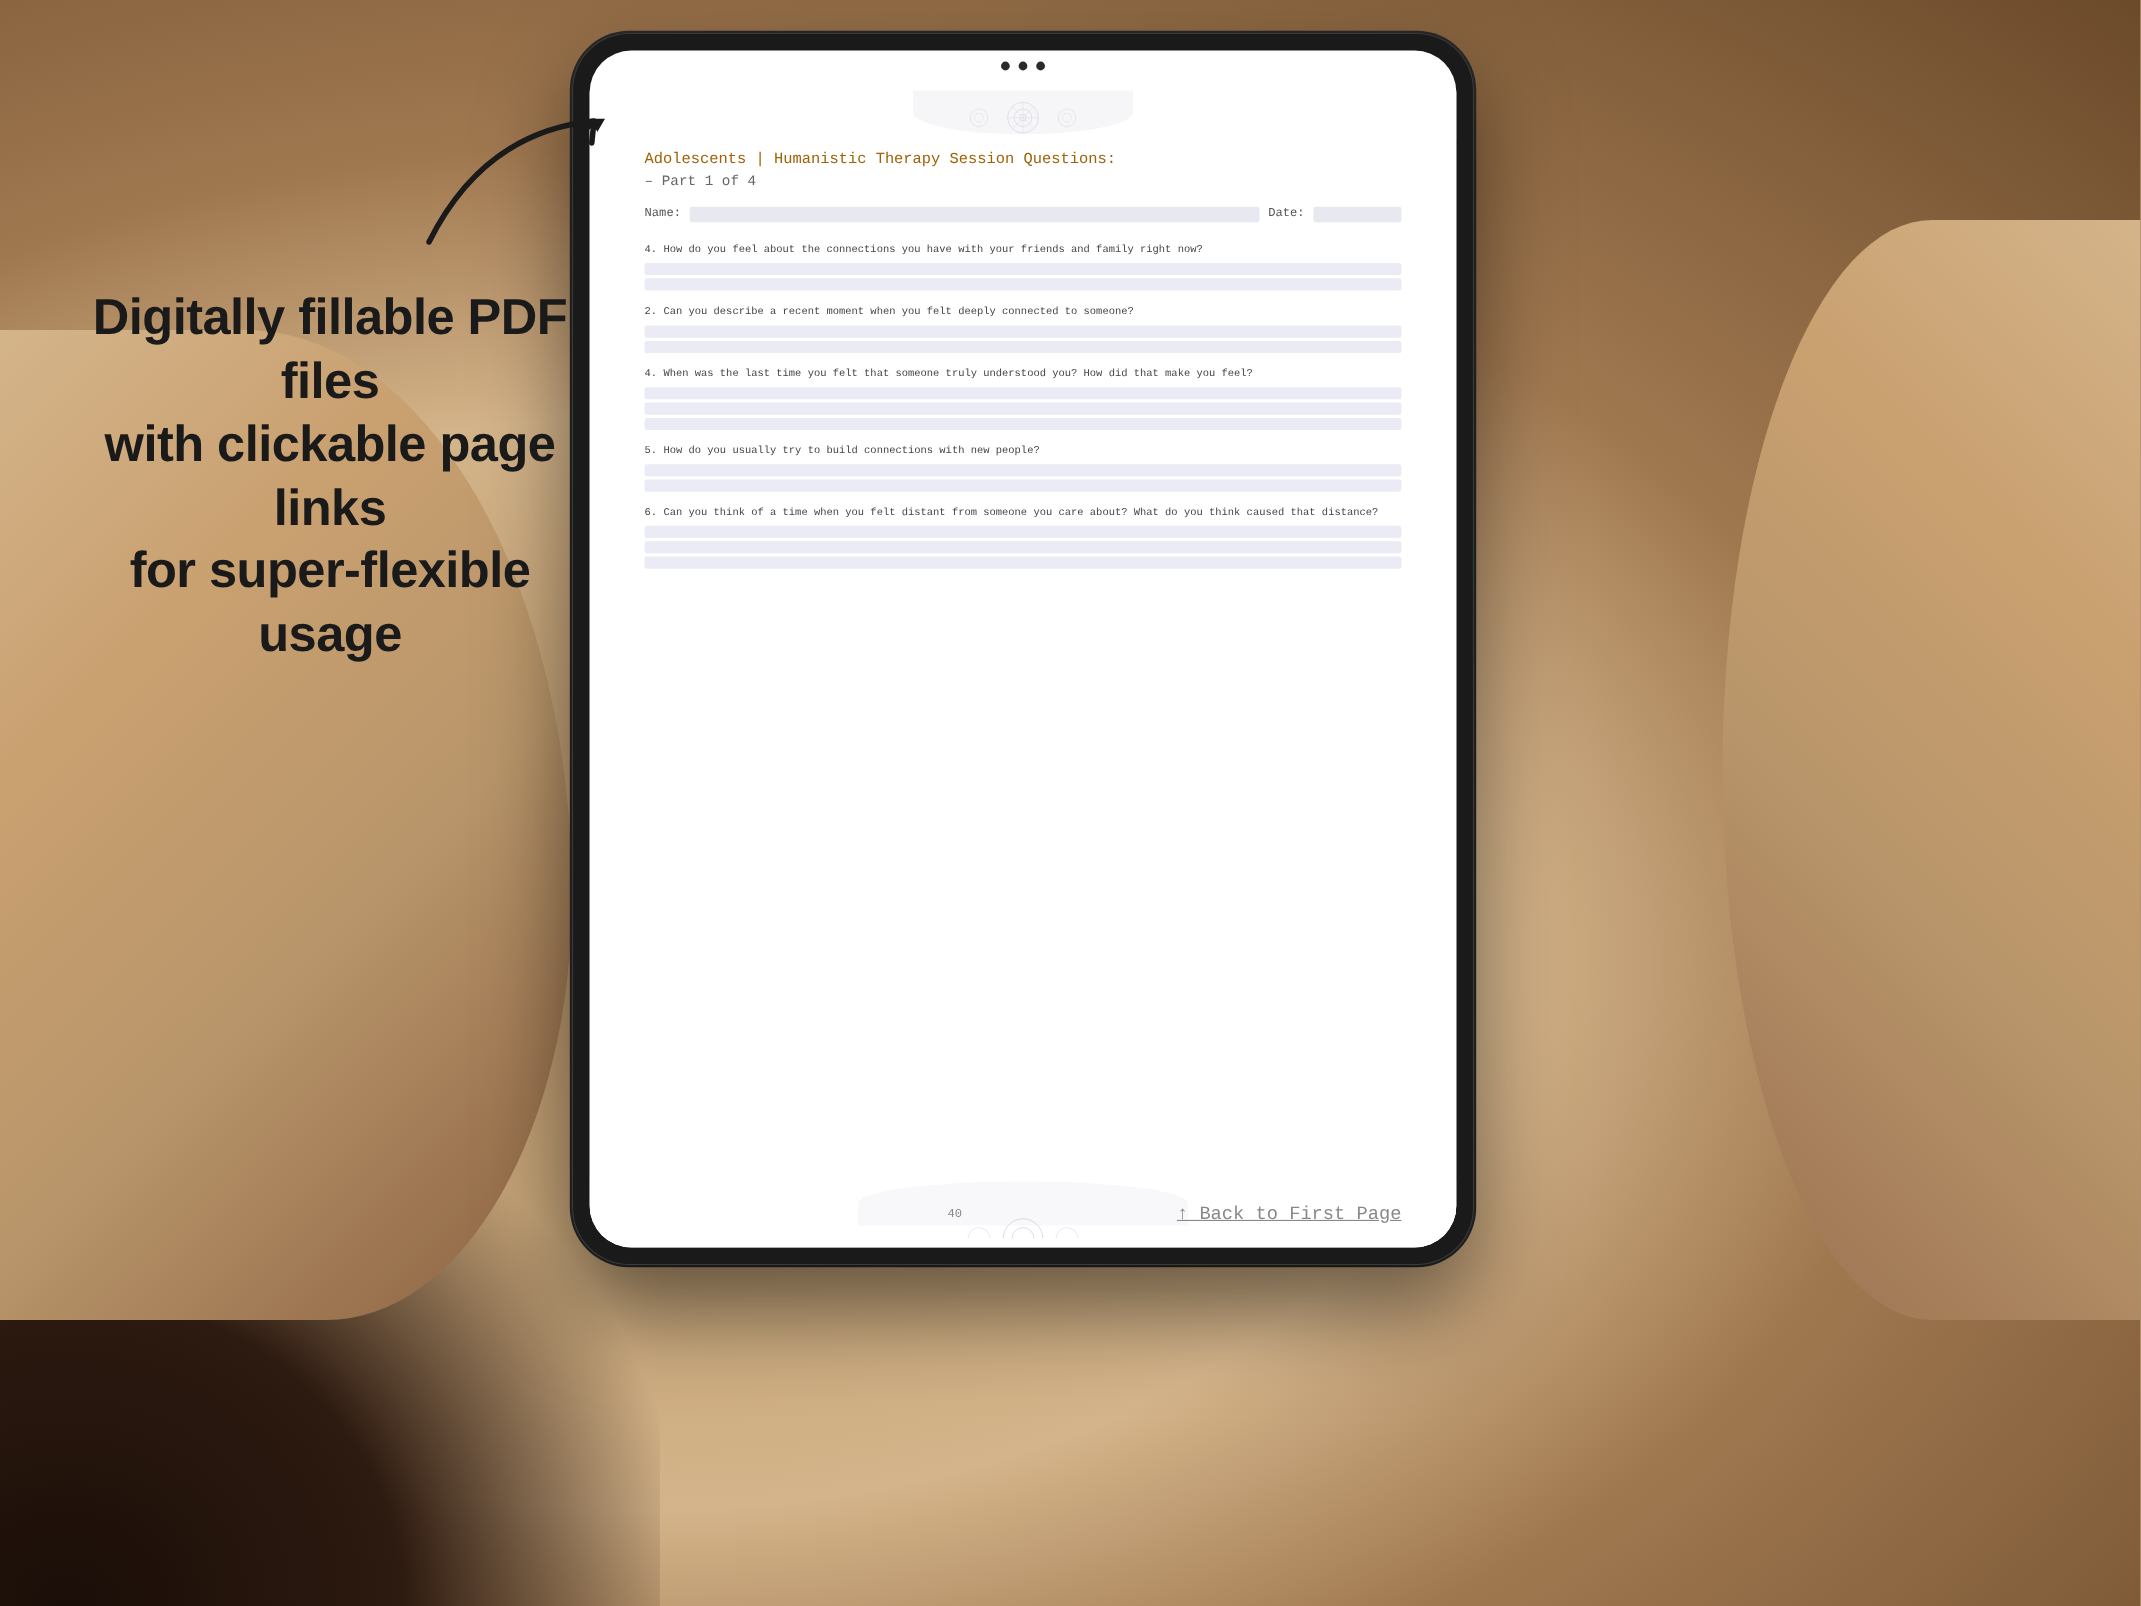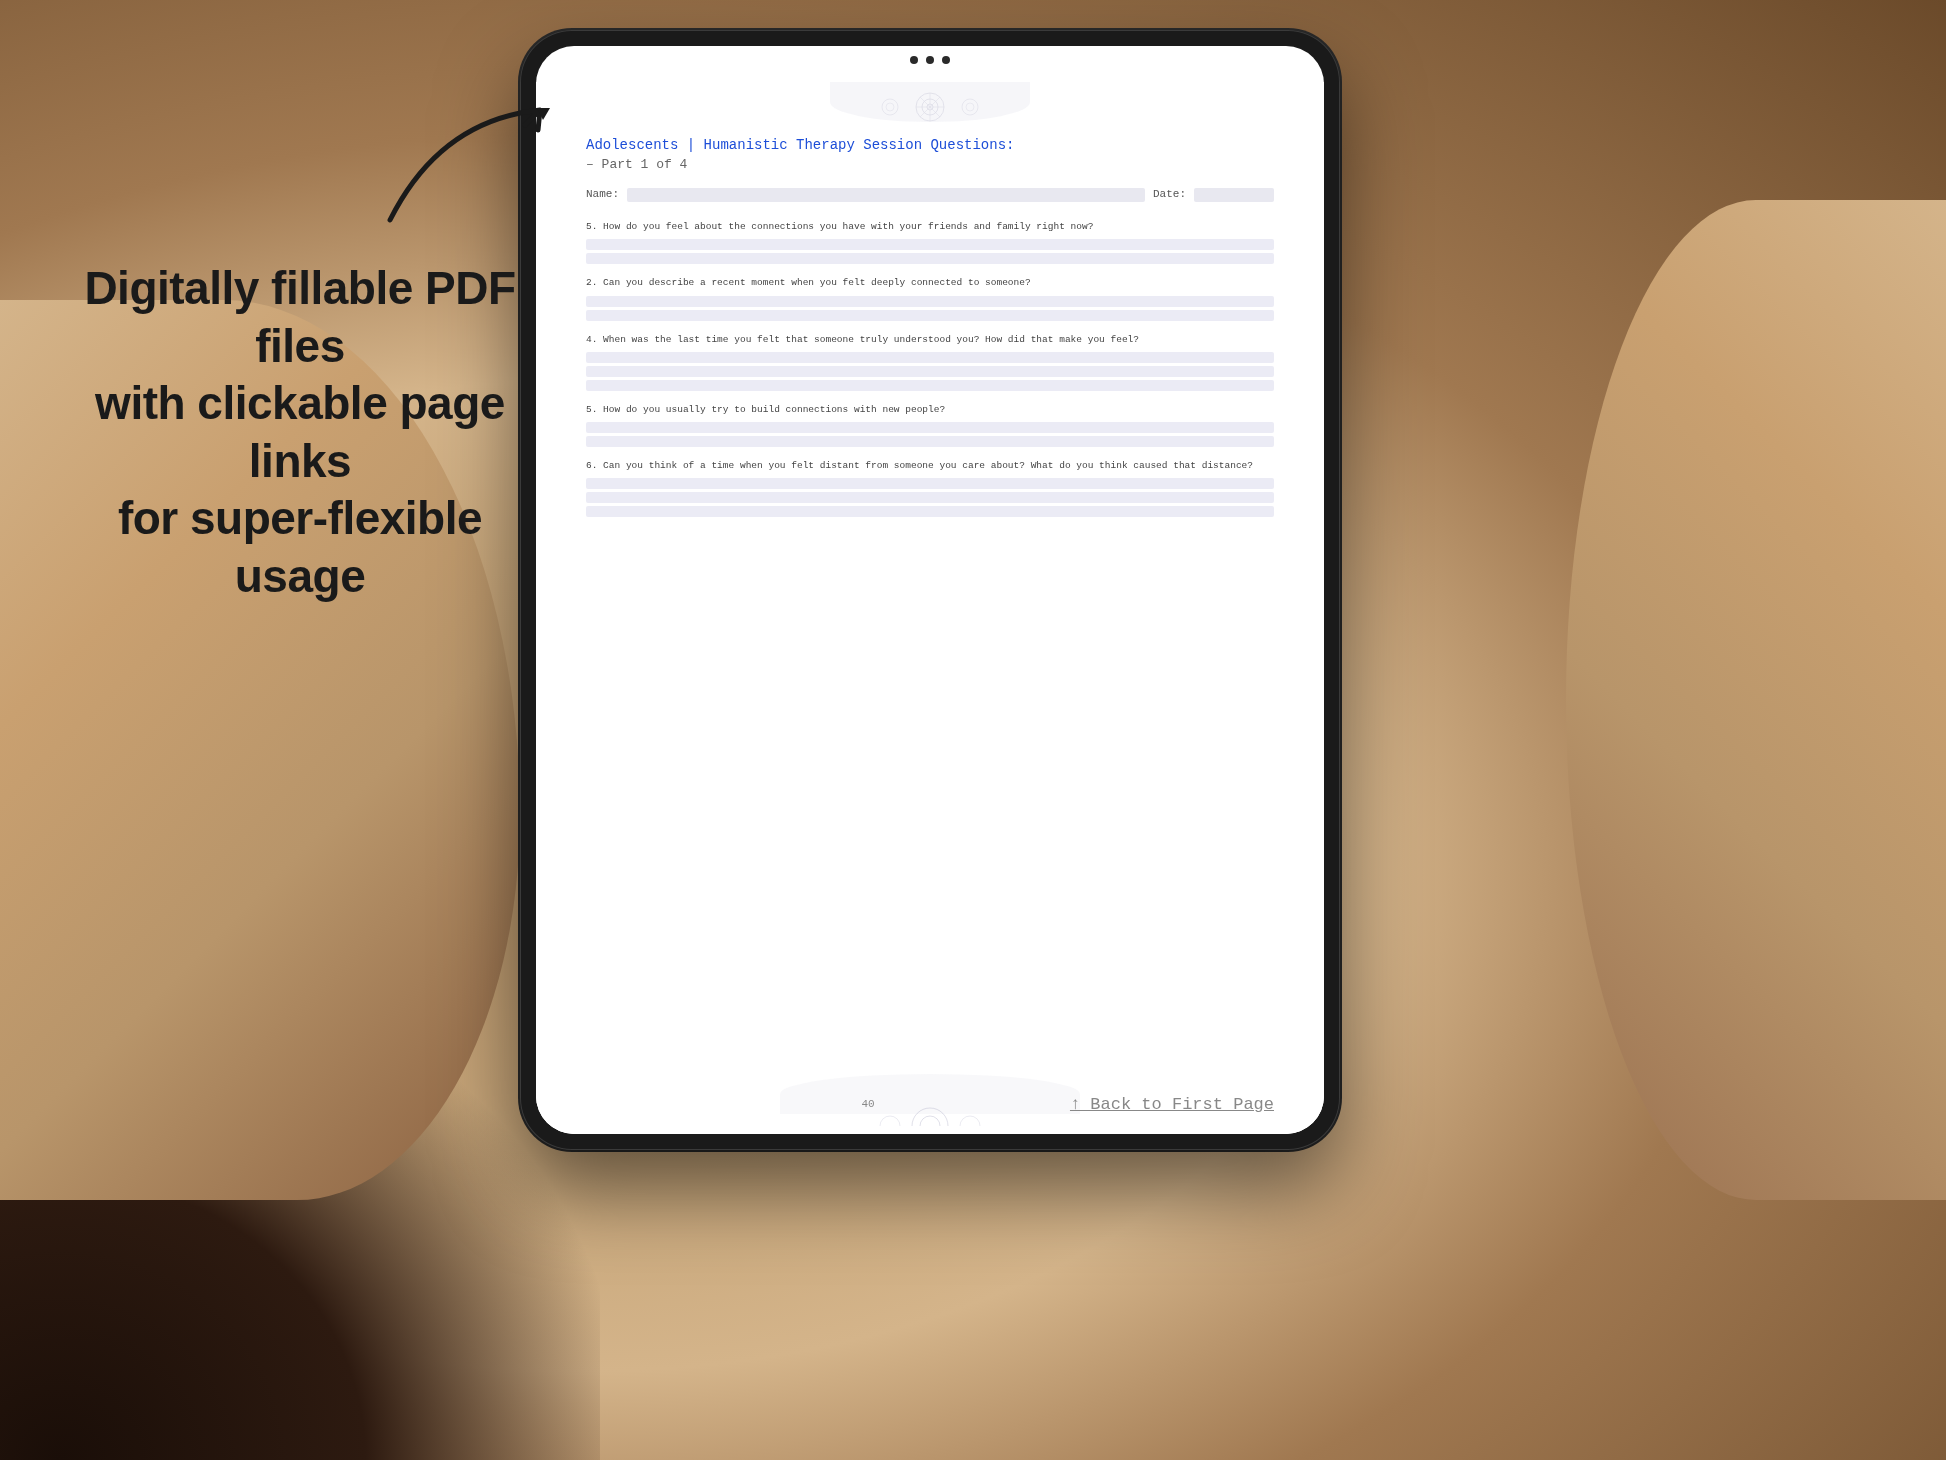--- a/index.html
+++ b/index.html
@@ -176,21 +176,21 @@
 
     .pdf-content {
       flex: 1;
       padding: 10px 50px 20px;
       font-family: 'Courier New', monospace;
       overflow: hidden;
     }
 
     .pdf-title {
       font-size: 14px;
-      color: #1d4ed8;
+      color: #a16207;
       margin-bottom: 4px;
       font-weight: normal;
       font-family: 'Courier New', monospace;
     }
 
     .pdf-subtitle {
       font-size: 13px;
       color: #666;
       margin-bottom: 16px;
       font-family: 'Courier New', monospace;
@@ -360,21 +360,21 @@
           <div class="pdf-subtitle">– Part 1 of 4</div>
 
           <div class="pdf-name-row">
             <span class="pdf-label">Name:</span>
             <div class="pdf-input-line"></div>
             <span class="pdf-label">Date:</span>
             <div class="pdf-input-line short"></div>
           </div>
 
           <div class="pdf-question">
-            <div class="pdf-question-text">5. How do you feel about the connections you have with your friends and family right now?</div>
+            <div class="pdf-question-text">4. How do you feel about the connections you have with your friends and family right now?</div>
             <div class="pdf-answer-lines">
               <div class="pdf-answer-line full"></div>
               <div class="pdf-answer-line full"></div>
             </div>
           </div>
 
           <div class="pdf-question">
             <div class="pdf-question-text">2. Can you describe a recent moment when you felt deeply connected to someone?</div>
             <div class="pdf-answer-lines">
               <div class="pdf-answer-line full"></div>

